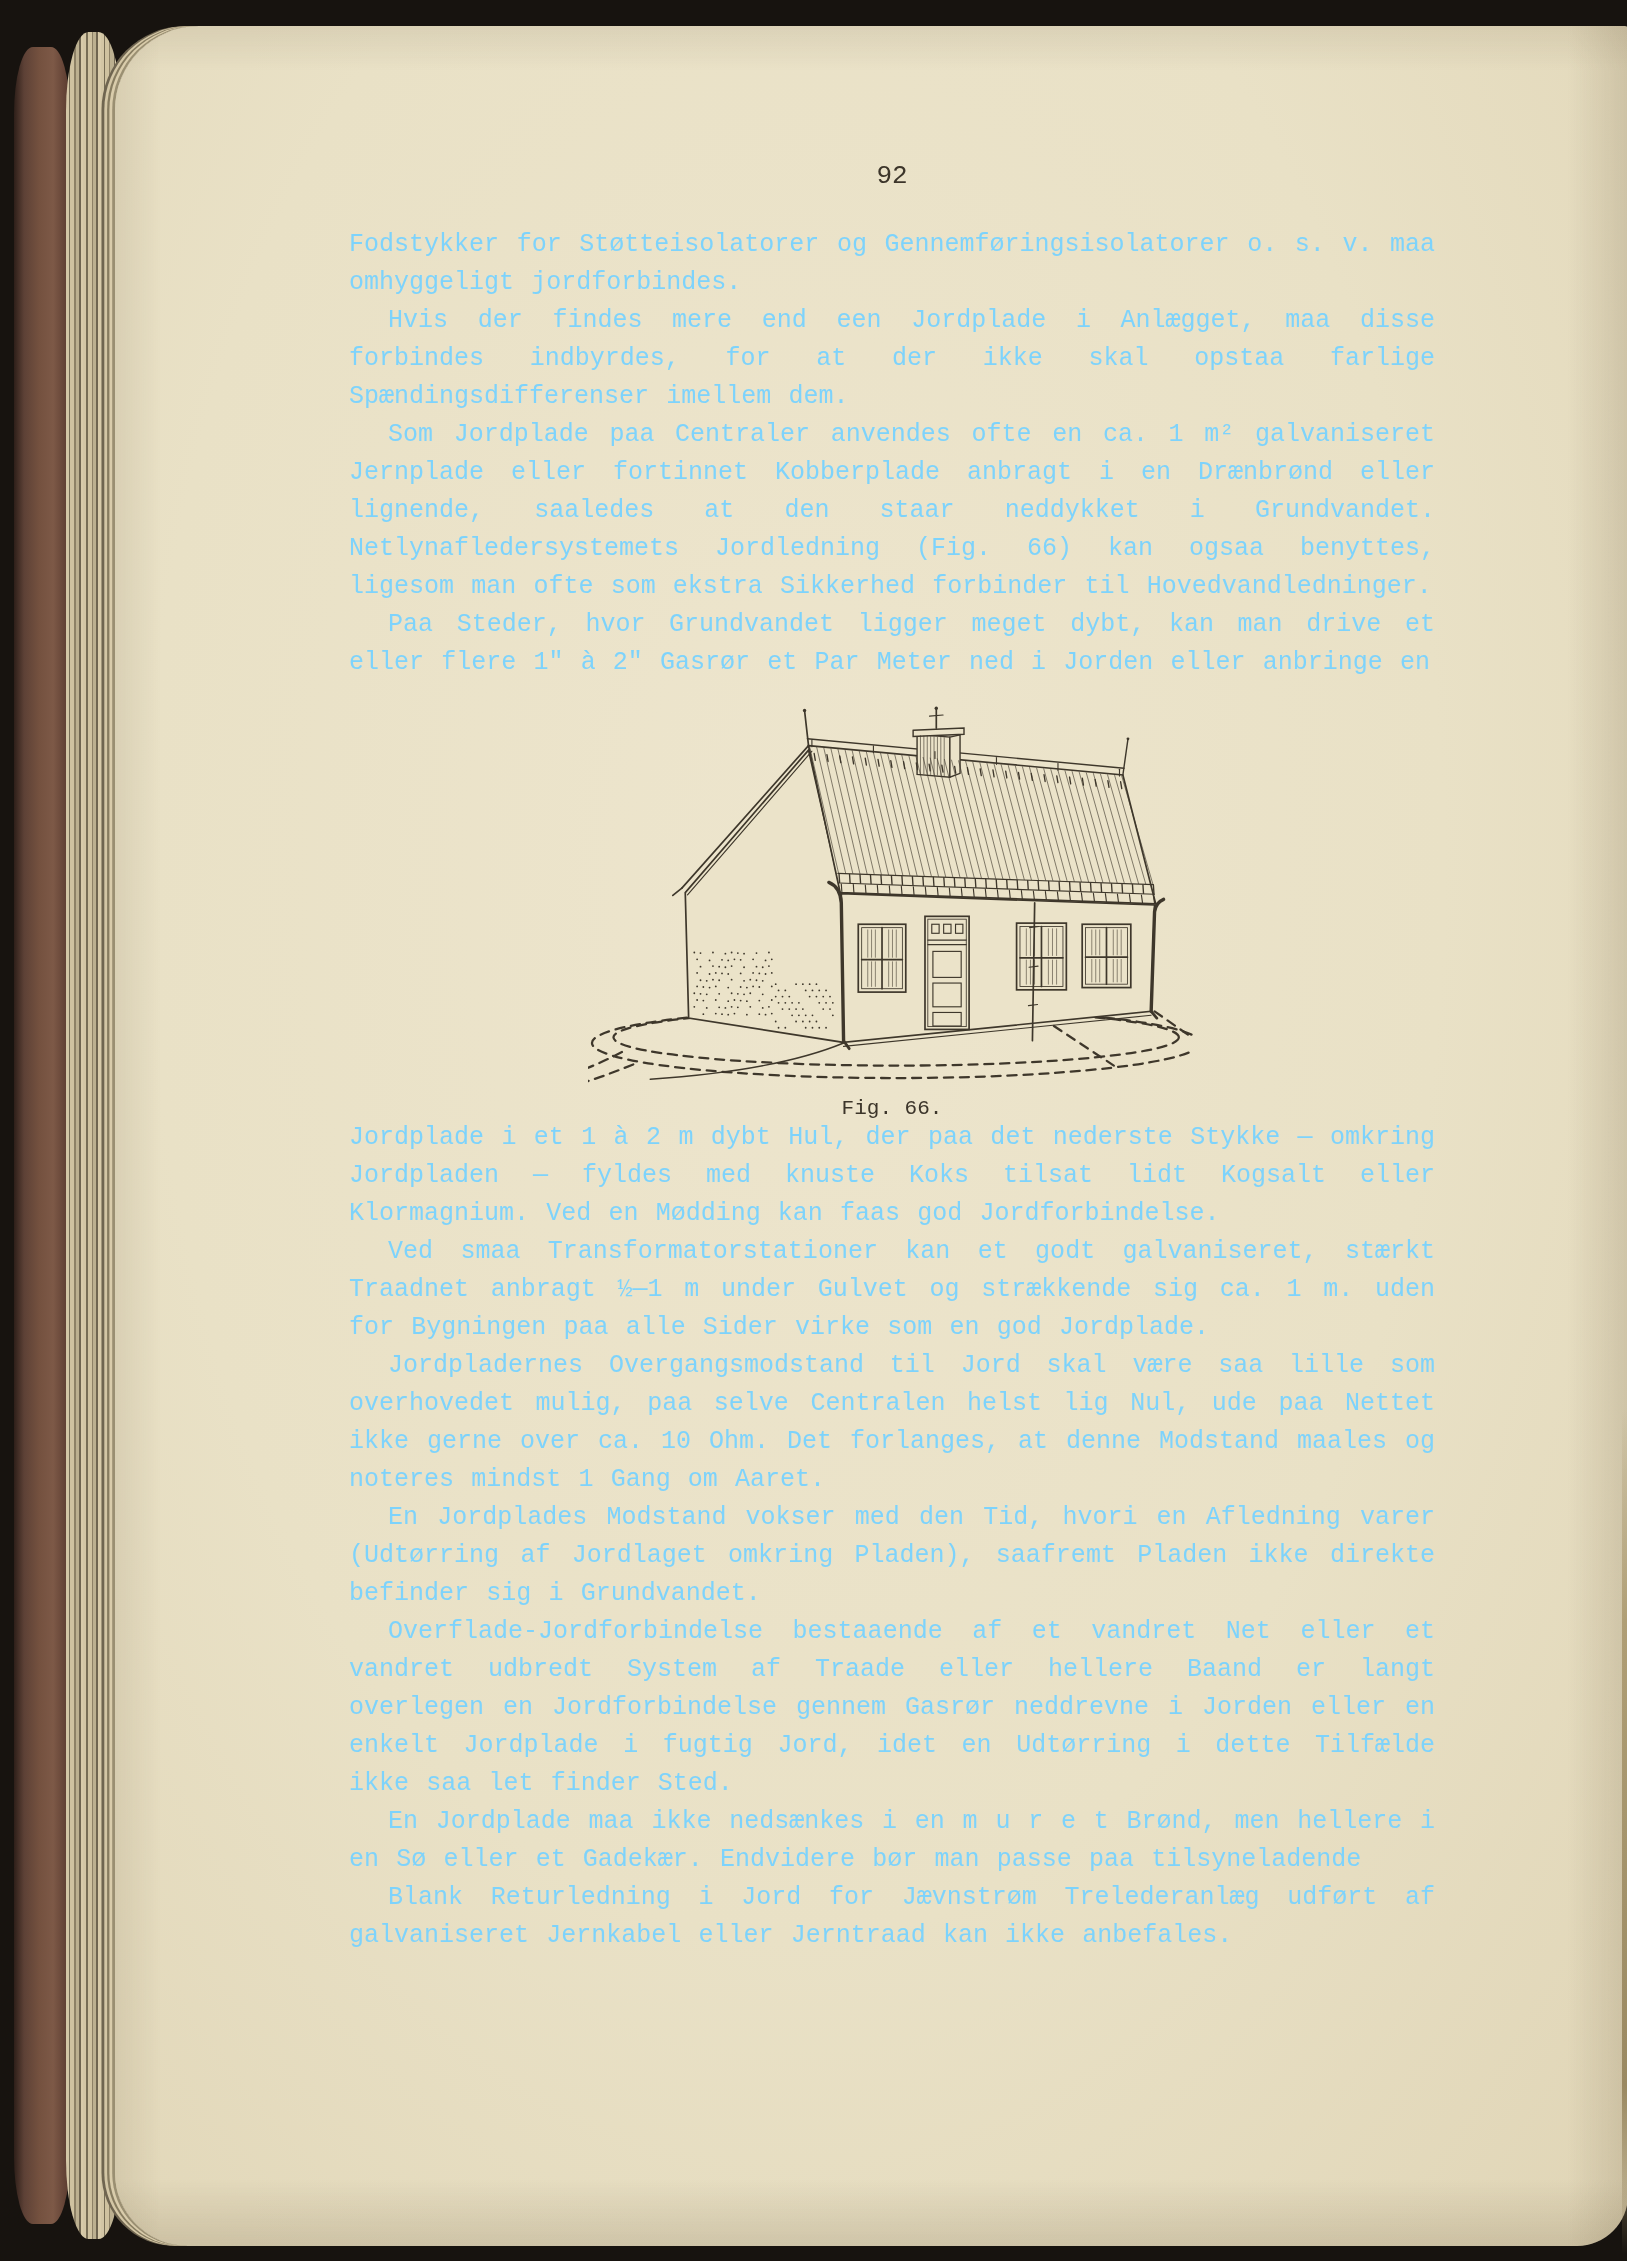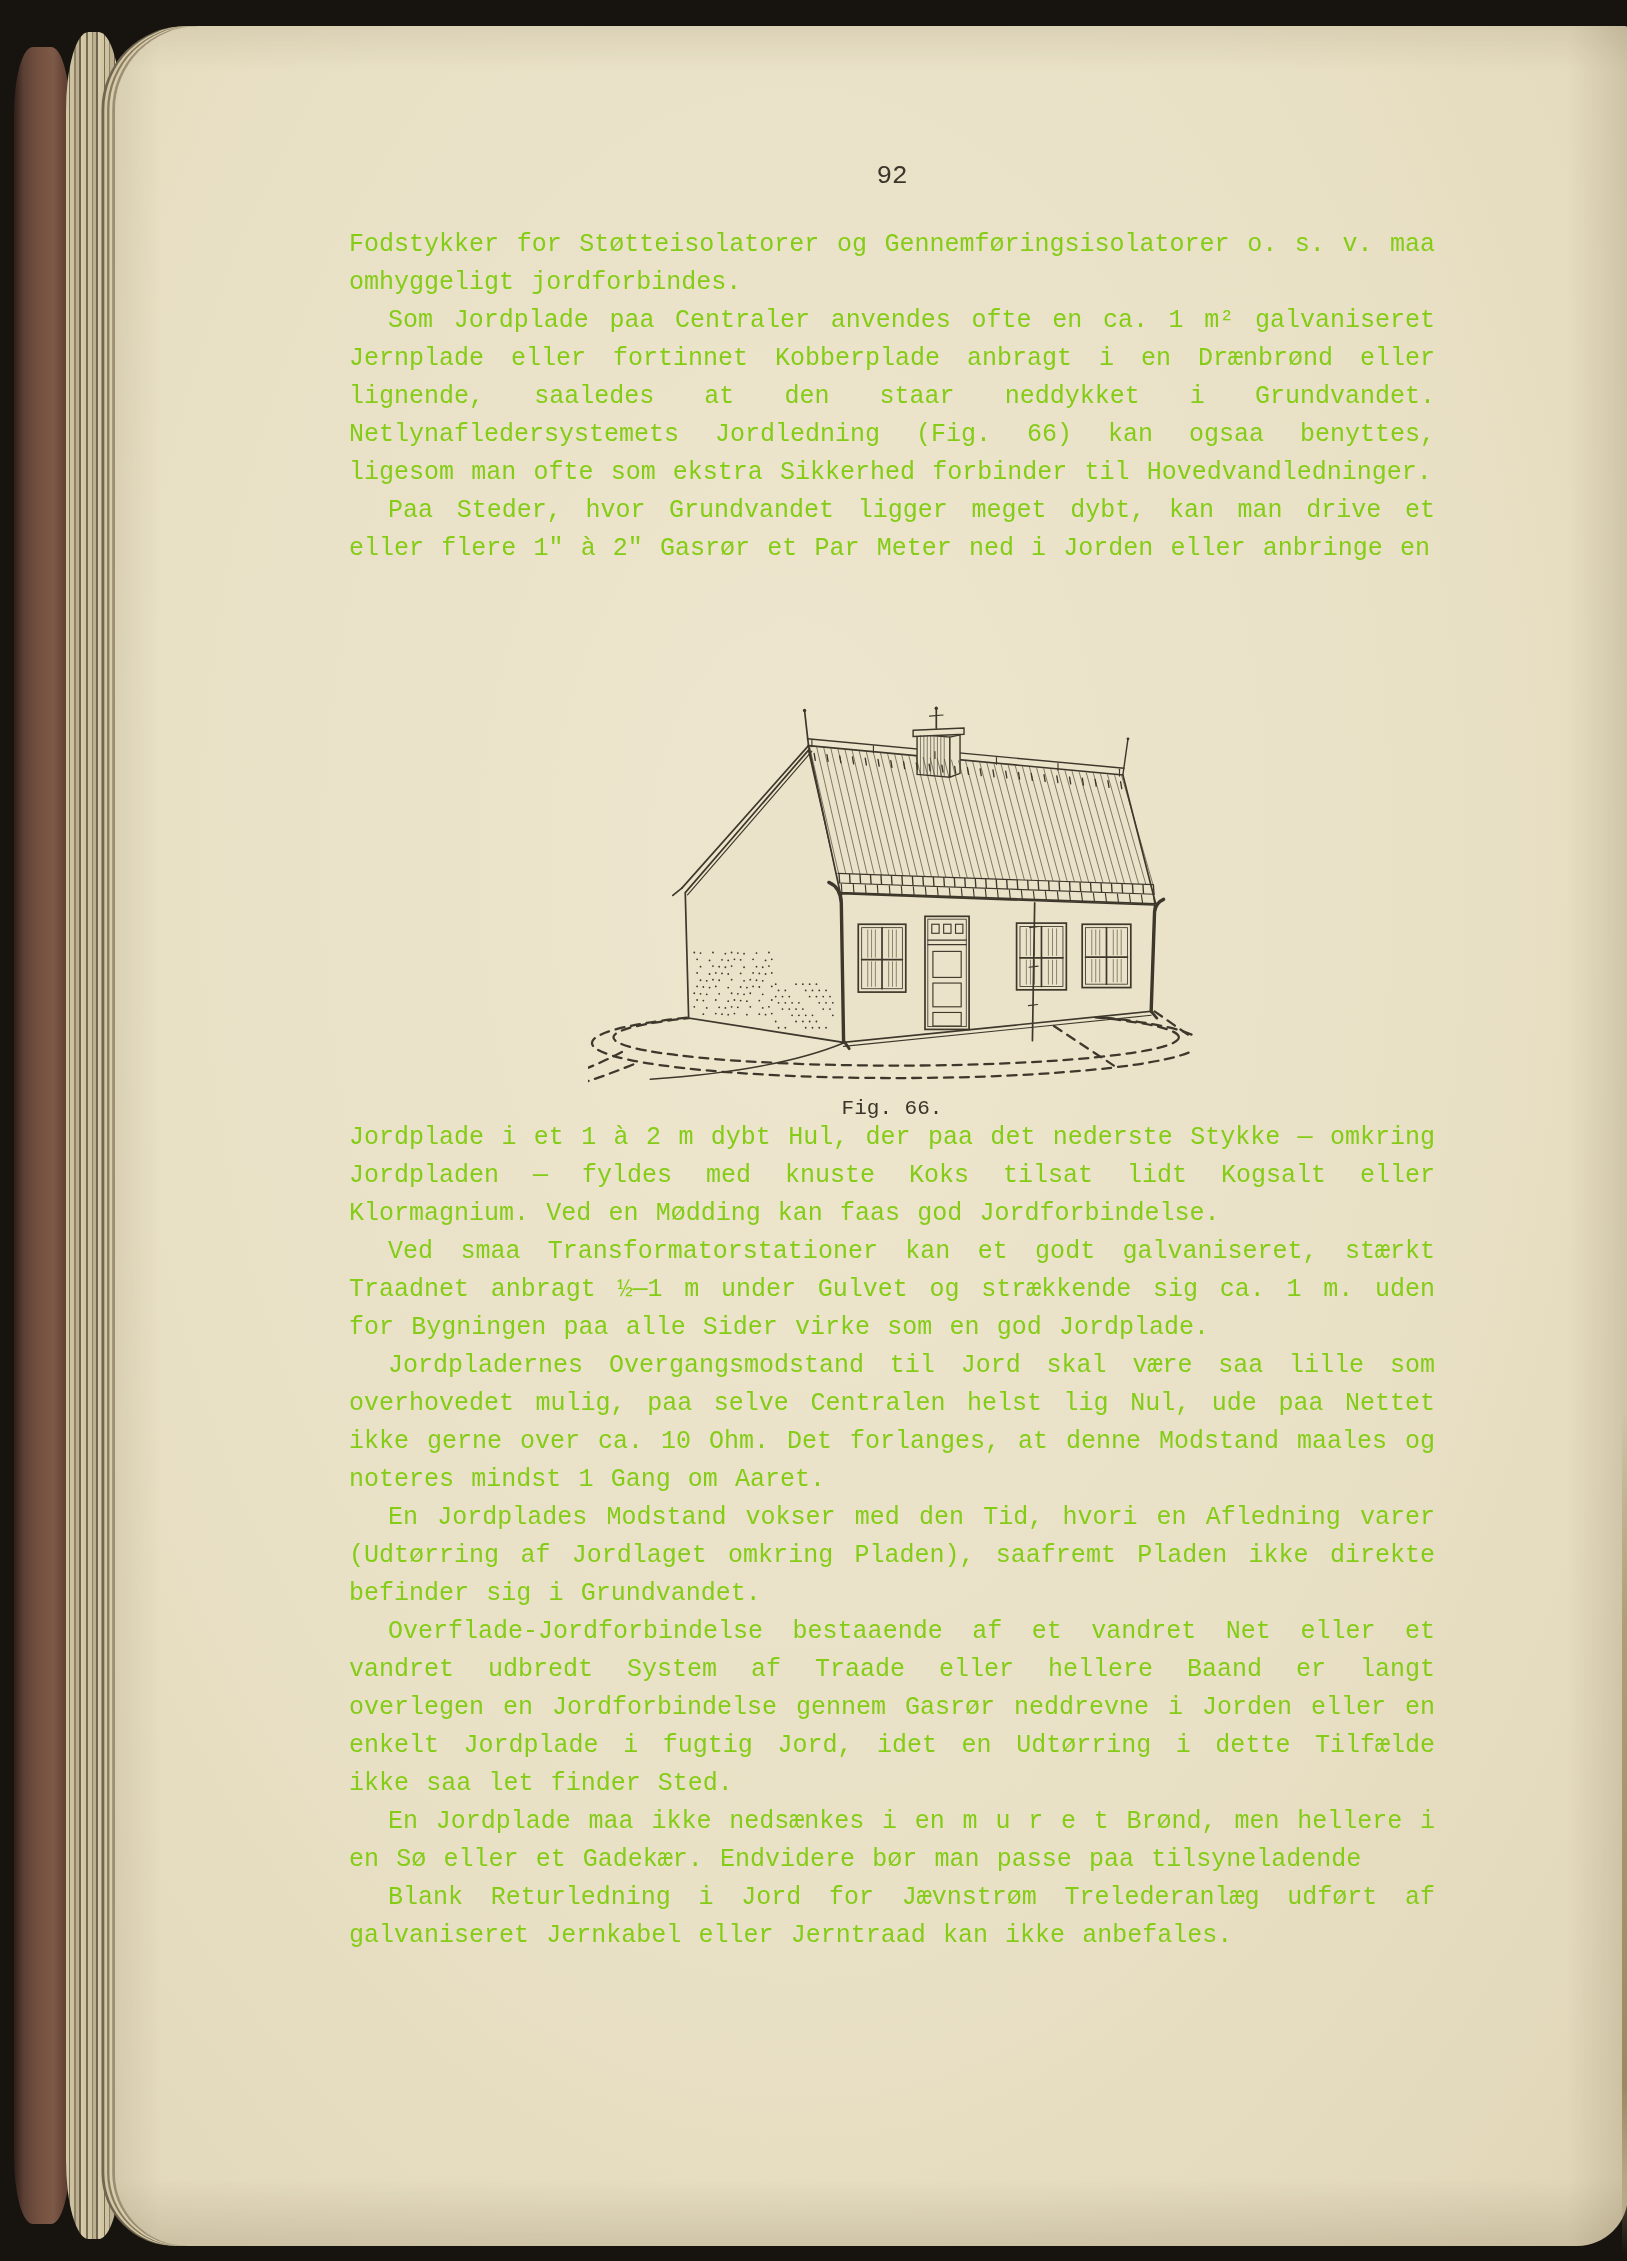--- a/index.html
+++ b/index.html
@@ -21,21 +21,21 @@
         border-radius:84px 3.4px 51px 73px;
         box-shadow:-2.8px 0 0 #9a8f72,-5.6px 0 0 #d9ccab,-7.9px 0 0 #877c60,-10.7px 0 0 #d3c6a5,-13.5px 0 0 #6f6550;}
   .page::after{content:"";position:absolute;inset:0;border-radius:inherit;pointer-events:none;
         background:linear-gradient(90deg,rgba(91,73,45,.10),rgba(0,0,0,0) 3%,rgba(0,0,0,0) 96%,rgba(91,73,45,.16)),
                    linear-gradient(180deg,rgba(91,73,45,.10),rgba(0,0,0,0) 2%,rgba(0,0,0,0) 97%,rgba(91,73,45,.16));}
   
   .sliver{position:absolute;right:1.1px;top:1384px;width:5px;height:844px;
         background:linear-gradient(180deg,rgba(0,0,0,0),#bfae83 25%,#a6956c 80%,rgba(0,0,0,0));border-radius:2.8px;}
   .pagenum{position:absolute;left:349px;width:1086px;top:161px;text-align:center;
         font-size:26px;color:#3c352a;}
-  .tb{position:absolute;left:349px;width:1086px;color:#84cc16;font-size:25px;line-height:38px;
+  .tb{position:absolute;left:349px;width:1086px;color:#7dd3fc;font-size:25px;line-height:38px;
         text-align:justify;word-spacing:2.2px;}
   .tb p{margin:0;}
   .tb p.ind{text-indent:39px;}
   #part1{top:226px;}
   #part2{top:1119px;}
   .fig{position:absolute;left:588px;top:706px;width:605px;}
   .figcap{position:absolute;left:349px;width:1086px;text-align:center;color:#3c352a;}
   #cap1{top:1059px;font-size:22.5px;}
   #cap2{top:1097px;font-size:21px;}
 </style>
@@ -47,20 +47,21 @@
   <div class="edges"></div>
 
   <div class="page">
     <div class="sliver"></div>
   </div>
 
   <div class="pagenum">92</div>
 
   <div class="tb" id="part1">
     <p>Fodstykker for Støtteisolatorer og Gennemføringsisolatorer o. s. v. maa omhyggeligt jordforbindes.</p>
+    <p class="ind">Hvis der findes mere end een Jordplade i Anlægget, maa disse forbindes indbyrdes, for at der ikke skal opstaa farlige Spændingsdifferenser imellem dem.</p>
     <p class="ind">Som Jordplade paa Centraler anvendes ofte en ca. 1 m² galvaniseret Jernplade eller fortinnet Kobberplade anbragt i en Drænbrønd eller lignende, saaledes at den staar neddykket i Grundvandet. Netlynafledersystemets Jordledning (Fig. 66) kan ogsaa benyttes, ligesom man ofte som ekstra Sikkerhed forbinder til Hovedvandledninger.</p>
     <p class="ind">Paa Steder, hvor Grundvandet ligger meget dybt, kan man drive et eller flere 1″ à 2″ Gasrør et Par Meter ned i Jorden eller anbringe en</p>
   </div>
 
   <div class="fig">
     <svg id="housefig" viewBox="0 0 1070 680" width="605">
       <g stroke="#3e372b" fill="none" stroke-linecap="round">
 
         <g stroke-width="4" stroke-dasharray="16 12">
           <ellipse cx="545" cy="586" rx="500" ry="50"></ellipse>

